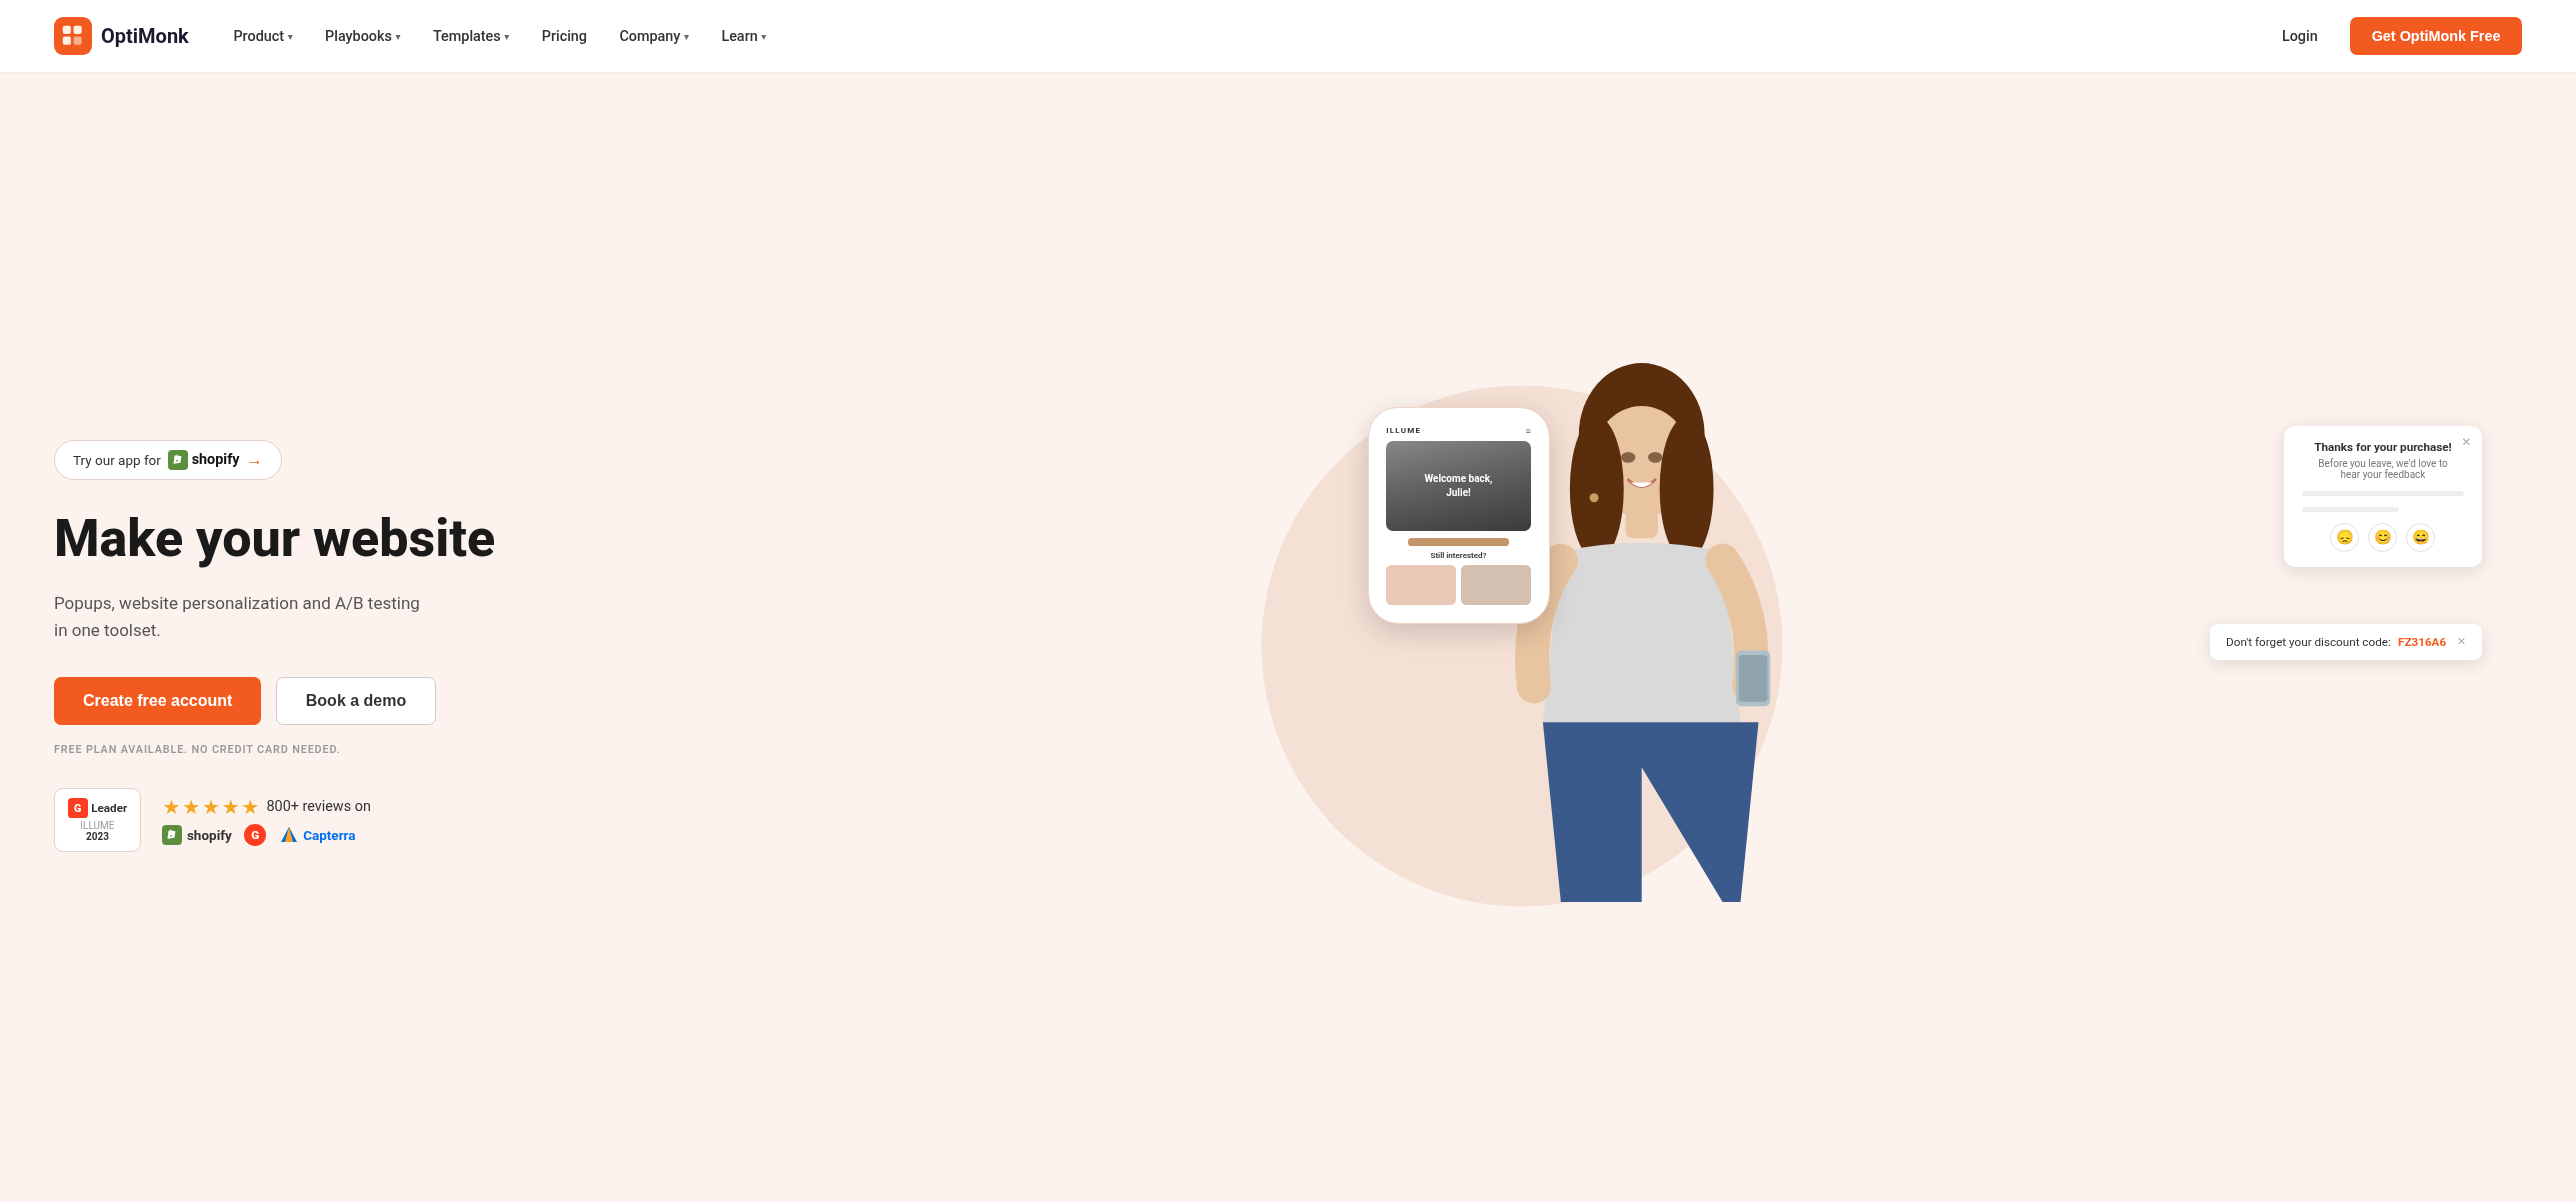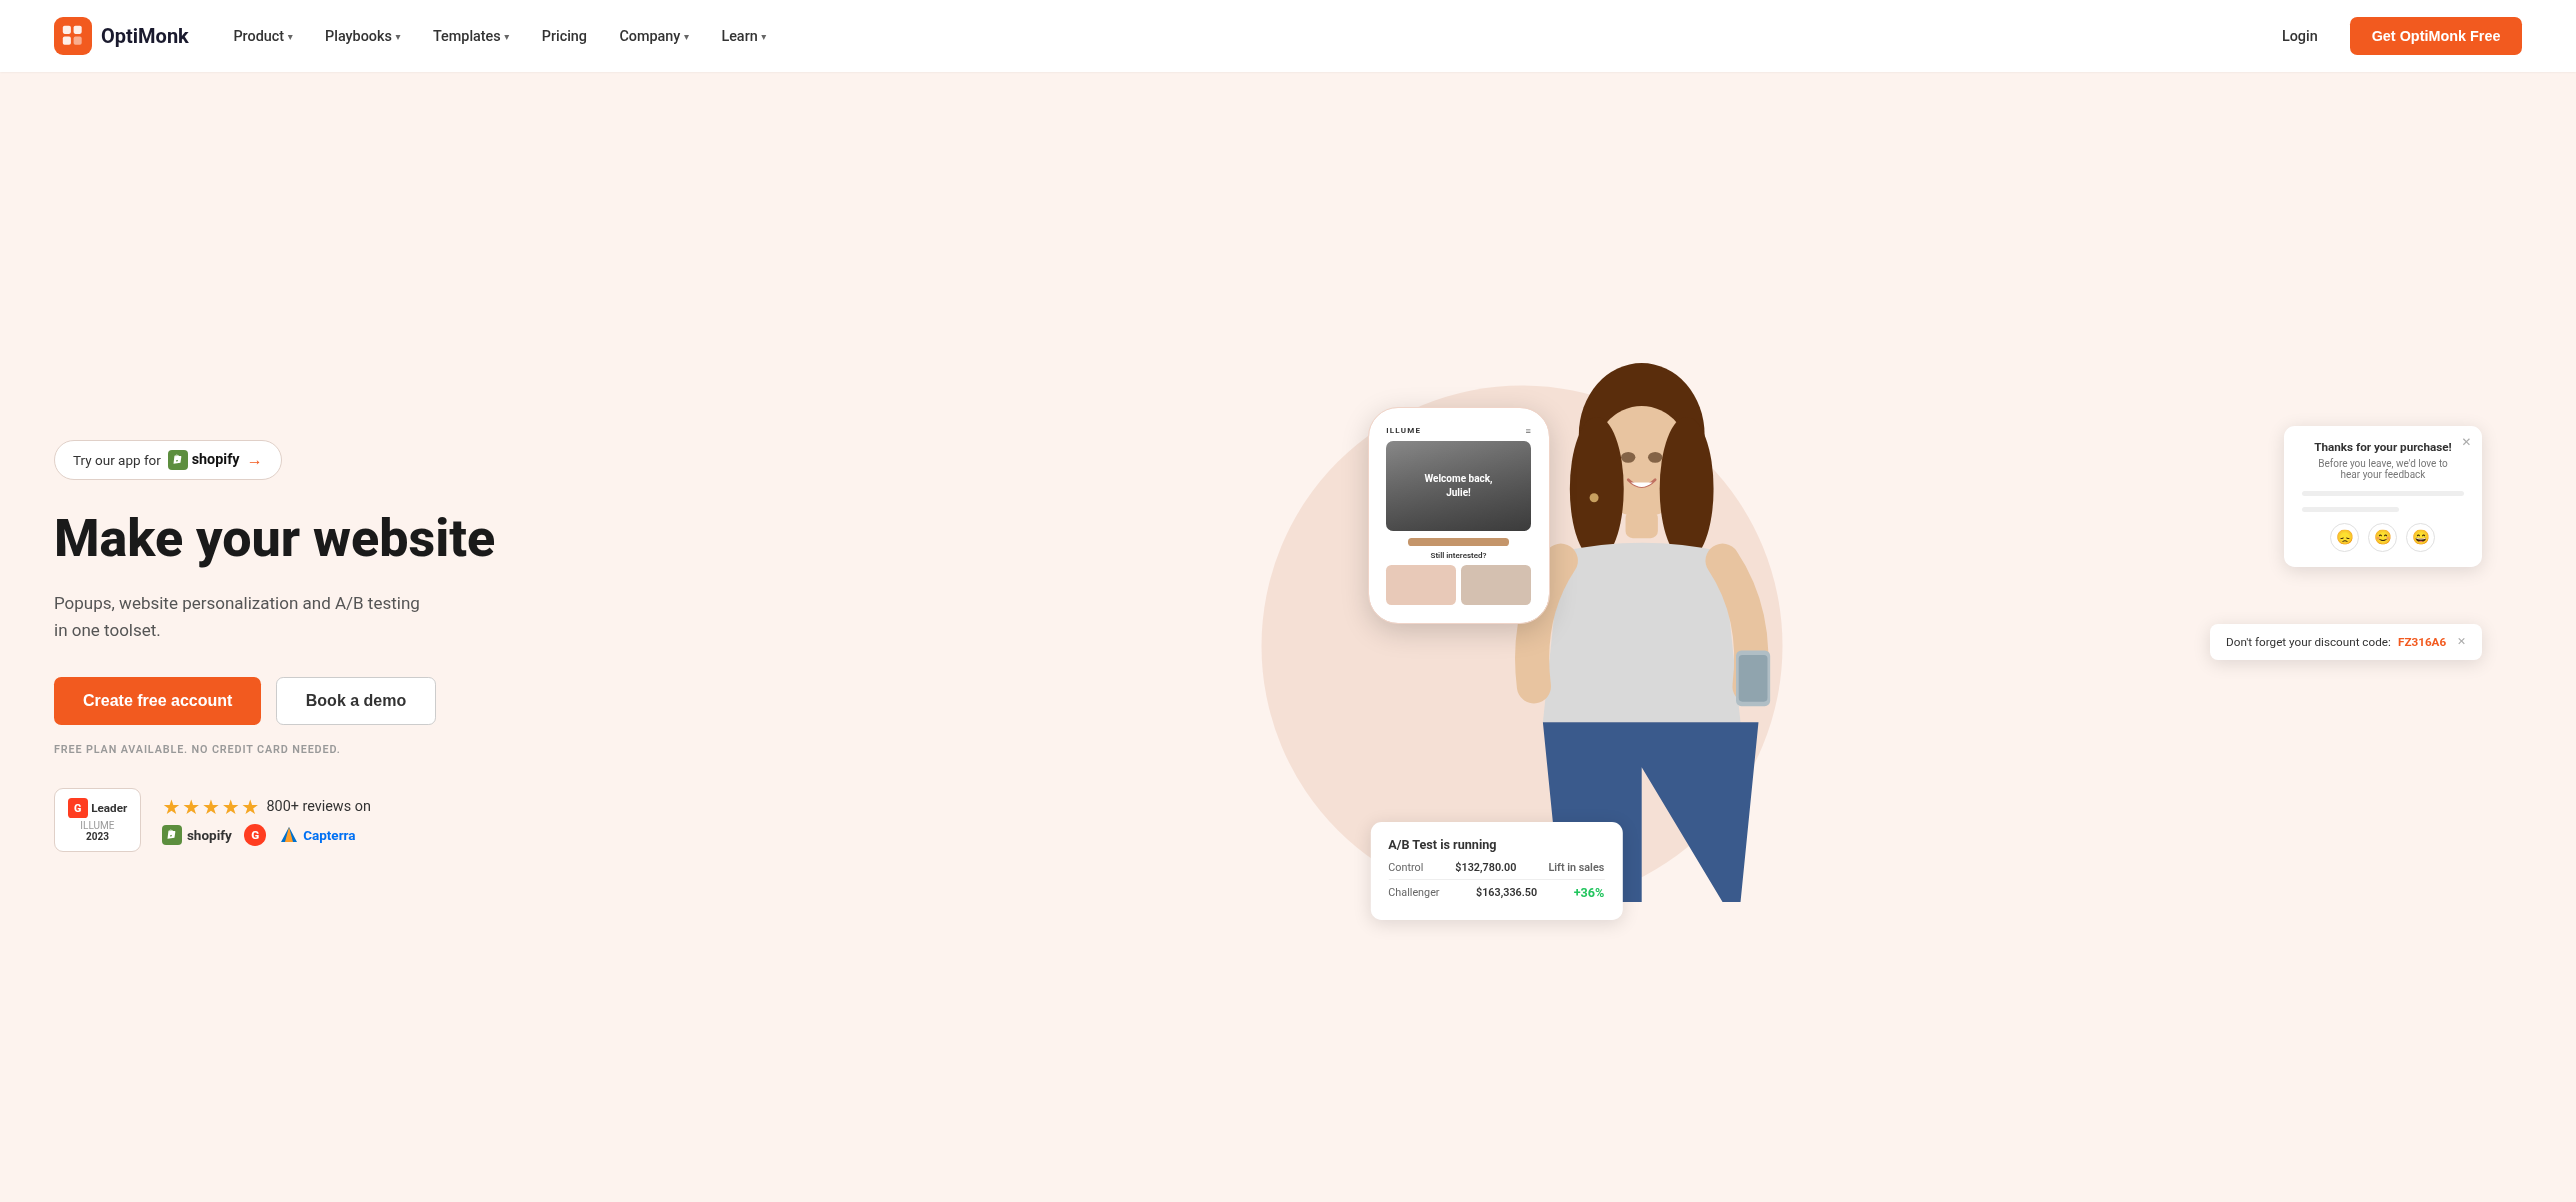--- a/index.html
+++ b/index.html
@@ -740,29 +740,15 @@
         <div class="feedback-emoji">😄</div>
       </div>
     </div>
 
     <div class="discount-card">
       <span>Don't forget your discount code:</span>
       <span class="discount-code">FZ316A6</span>
       <span class="discount-close">✕</span>
     </div>
 
-    <div class="ab-card">
-      <div class="ab-title">A/B Test is running</div>
-      <div class="ab-row">
-        <span class="ab-label">Control</span>
-        <span class="ab-value">$132,780.00</span>
-        <span class="ab-lift-label">Lift in sales</span>
-      </div>
-      <div class="ab-divider"></div>
-      <div class="ab-row">
-        <span class="ab-label">Challenger</span>
-        <span class="ab-value">$163,336.50</span>
-        <span class="ab-lift">+36%</span>
-      </div>
-    </div>
   </div>
 </section>
 
 
 </body></html>

